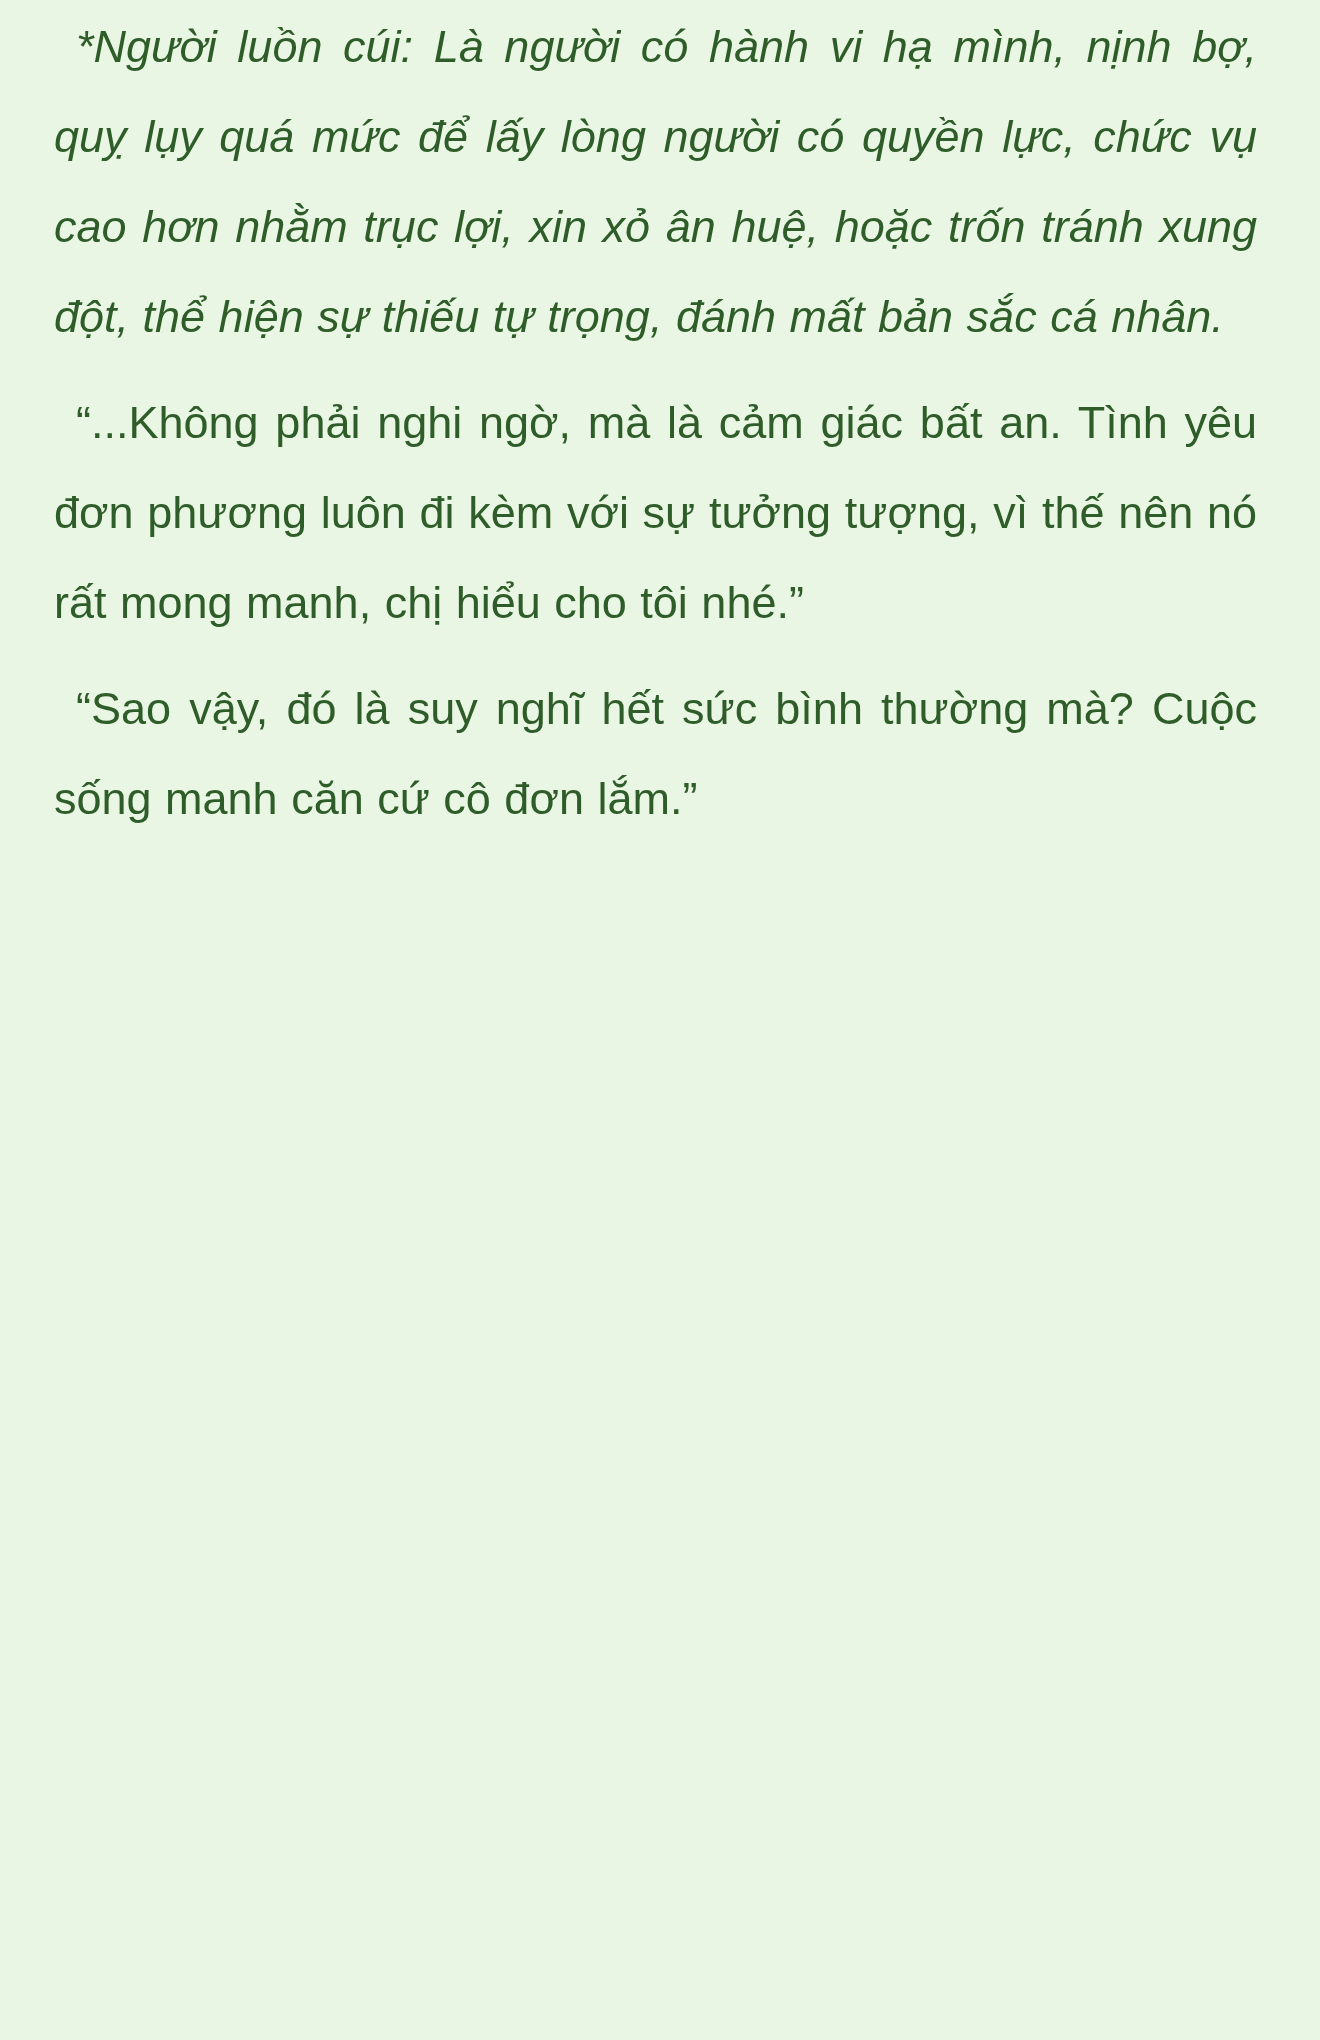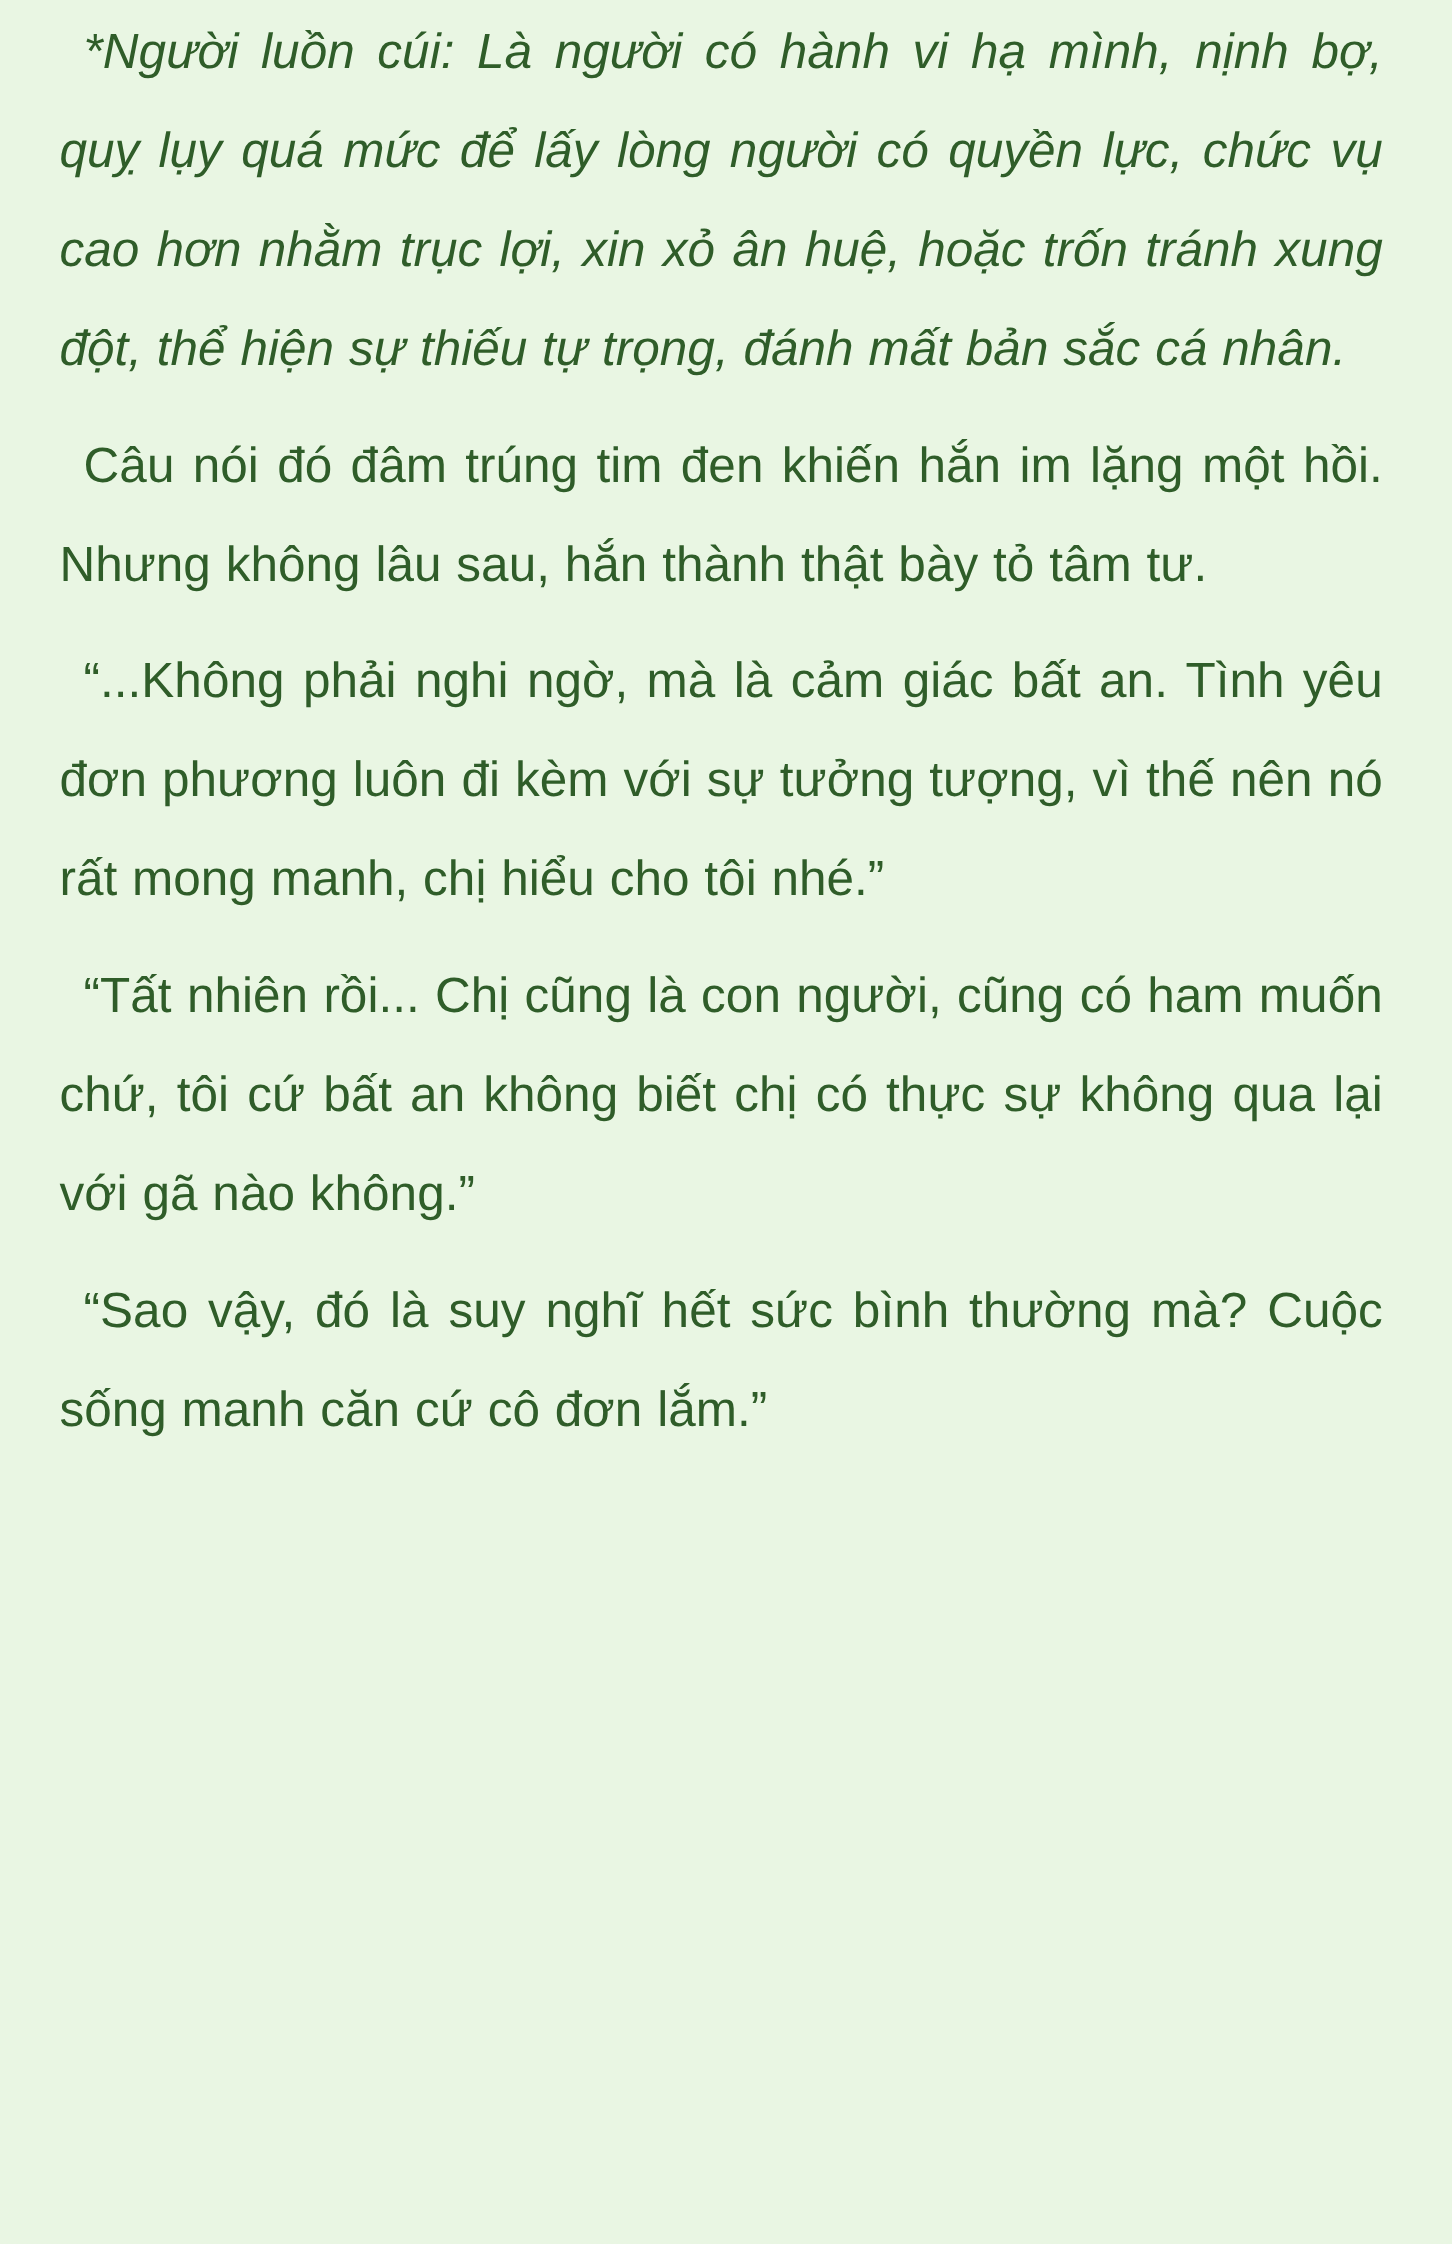--- a/index.html
+++ b/index.html
@@ -27,17 +27,15 @@
   }
   .reader-page p[data-style="italic"] {
     font-style: italic;
   }
 </style>
 </head>
 <body style="background: rgb(233, 246, 227);">
 
 <div class="reader-page" style="background: rgb(233, 246, 227); color: rgb(47, 93, 41);">
   <p data-style="italic">*Người luồn cúi: Là người có hành vi hạ mình, nịnh bợ, quỵ lụy quá mức để lấy lòng người có quyền lực, chức vụ cao hơn nhằm trục lợi, xin xỏ ân huệ, hoặc trốn tránh xung đột, thể hiện sự thiếu tự trọng, đánh mất bản sắc cá nhân.</p>
-  <p data-style="normal">Câu nói đó đâm trúng tim đen khiến hắn im lặng một hồi. Nhưng không lâu sau, hắn thành thật bày tỏ tâm tư.</p>
   <p data-style="normal">“...Không phải nghi ngờ, mà là cảm giác bất an. Tình yêu đơn phương luôn đi kèm với sự tưởng tượng, vì thế nên nó rất mong manh, chị hiểu cho tôi nhé.”</p>
-  <p data-style="normal">“Tất nhiên rồi... Chị cũng là con người, cũng có ham muốn chứ, tôi cứ bất an không biết chị có thực sự không qua lại với gã nào không.”</p>
   <p data-style="normal">“Sao vậy, đó là suy nghĩ hết sức bình thường mà? Cuộc sống manh căn cứ cô đơn lắm.”</p>
 </div>
 
 </body></html>

